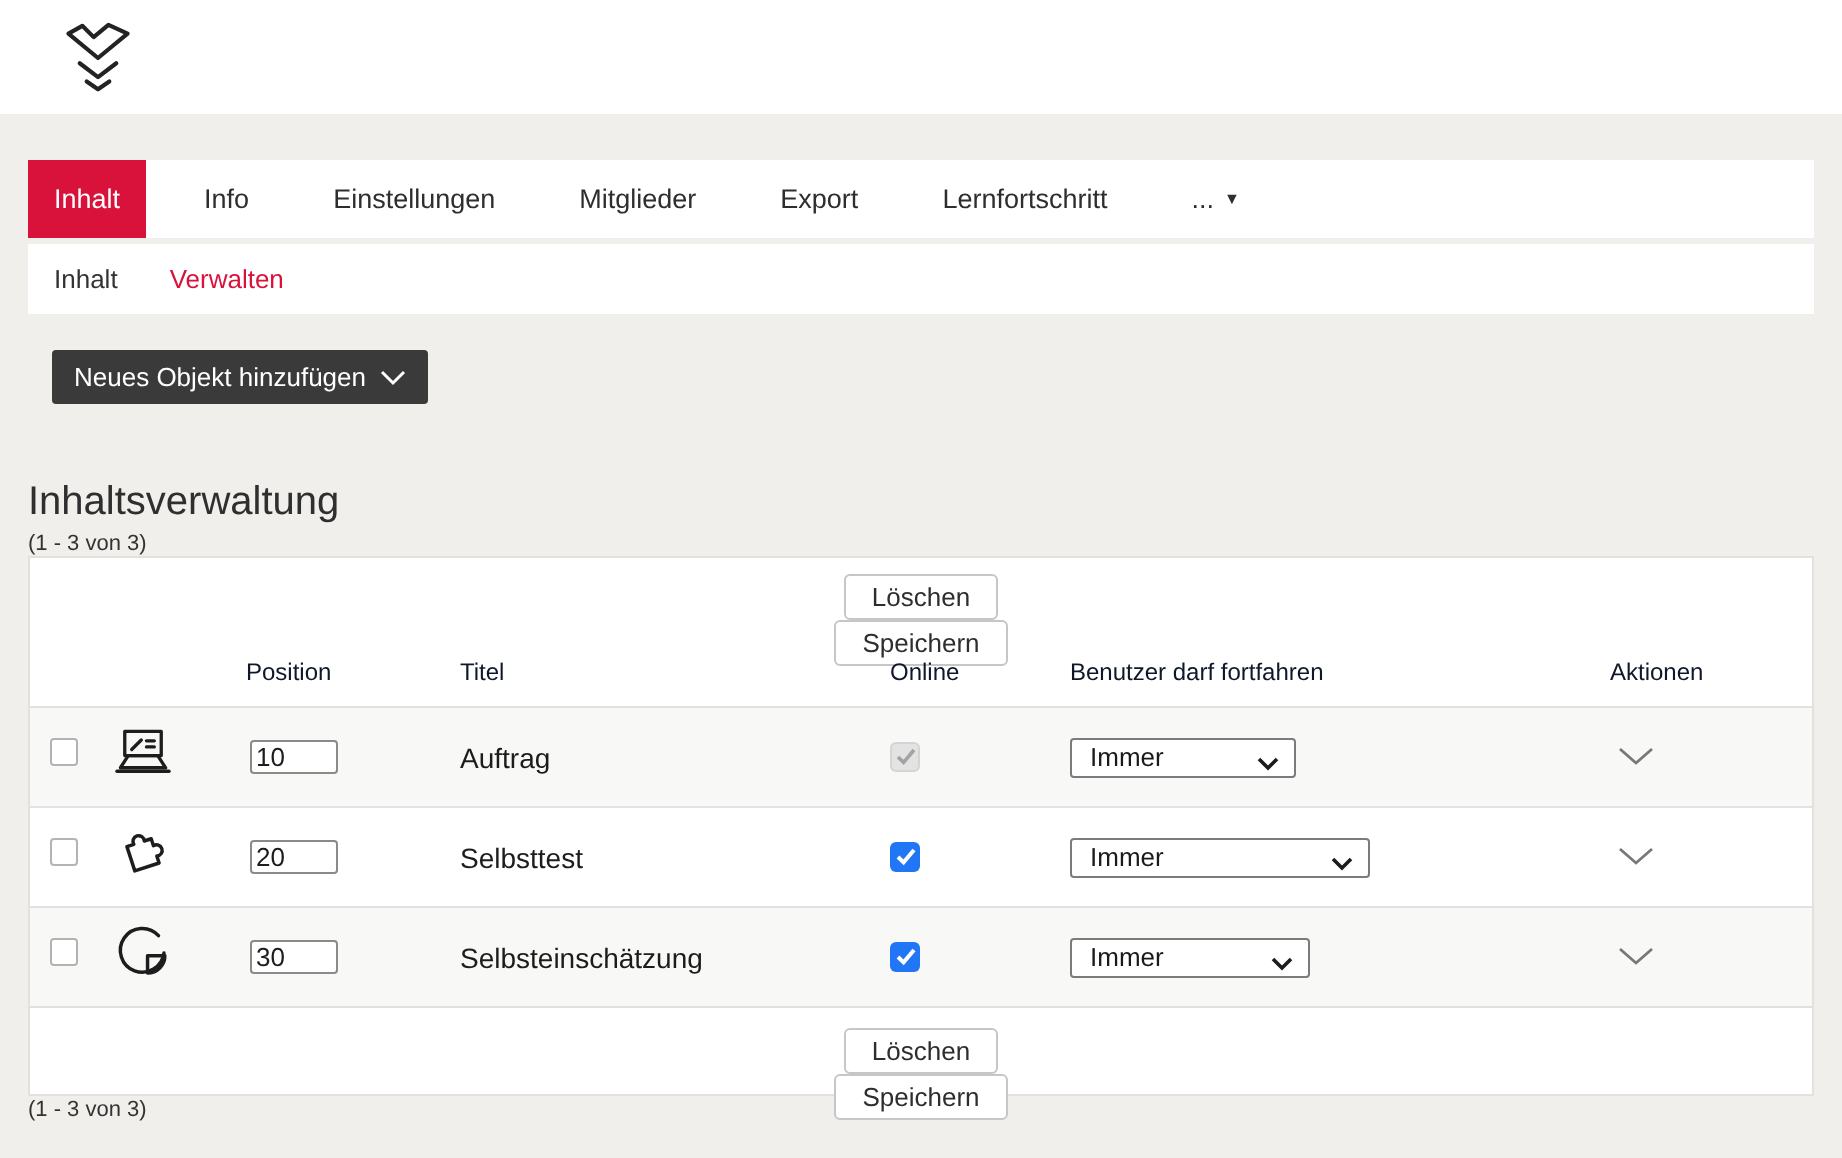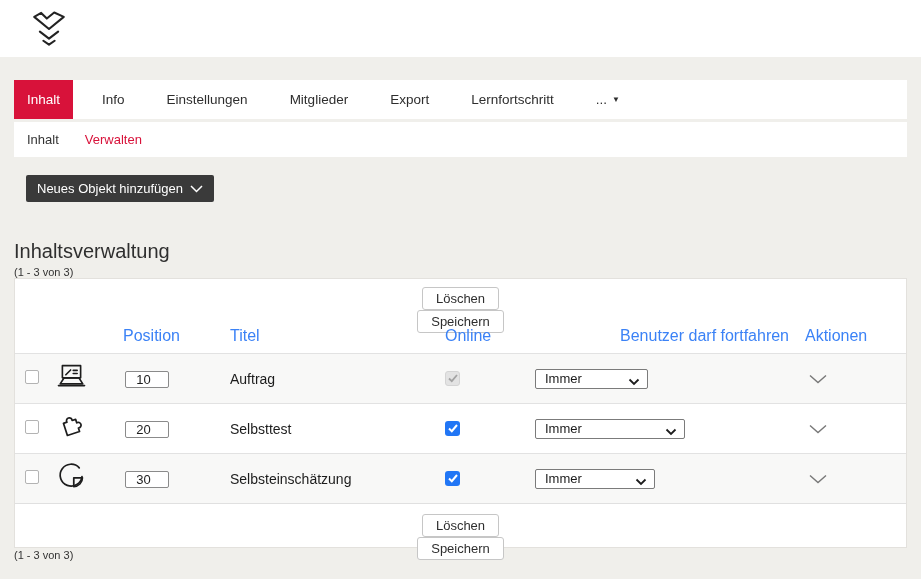--- a/index.html
+++ b/index.html
@@ -43,36 +43,36 @@
   
   #table-panel { position:absolute; left:14px; top:278px; width:893px; background:#fff;
     border:1px solid #e3e1dd; }
   .tb-toolbar { display:flex; justify-content:space-between; align-items:center; padding:8px 10px; height:40px;flex-direction:column; }
   .tb-toolbar.bottom { border-top:1px solid #e0e0e0; height:44px; padding:10px; }
   .btn { background:#fff; border:1px solid #c6c6c6; border-radius:3px; color:#2e2e2e;
     font-size:13px; font-family:inherit; padding:3px 13px; height:25px; cursor:pointer; }
 
   .t-grid { display:grid; grid-template-columns:26px 60px 100px 212px 92px 274px 1fr;
     align-items:center; padding:0 10px; }
-  .grid-head { height:34px; font-size:16px; color:#3b82f6; }
+  .grid-head { height:34px; font-size:12px; color:#0f172a; }
   .h-position { padding-left:12px; }
   .h-titel { padding-left:19px; }
   .h-online { padding-left:22px; }
-  .h-proceed { padding-left:20px;text-align:right; }
+  .h-proceed { padding-left:20px; }
   .h-actions { padding-left:16px; }
 
   .row { height:50px; border-top:1px solid #e2e2e2; }
   .row.alt { background:#f8f8f7; }
 
   .sel-cb { width:14px; height:14px; border:1.5px solid #b3b3b3; border-radius:2px; background:#fff;
     display:inline-block; cursor:pointer; }
   .type-icon { width:33px; height:31px; margin-left:4px; }
 
   .pos-input { width:44px; height:17px; margin-left:14px; border:1px solid #8a8a8a; border-radius:2px;
-    font-size:13px; font-family:inherit; text-align:center; padding-right:9px; color:#1d1d1d; background:#fff; }
+    font-size:13px; font-family:inherit; text-align:left; padding-right:9px; color:#1d1d1d; background:#fff; }
   .row-title { padding-left:19px; font-size:14px; color:#1c1c1c; }
 
   .online-cell { padding-left:22px; }
   .cb { width:15px; height:15px; border-radius:3px; display:flex; align-items:center; justify-content:center; }
   .cb.blue { background:var(--cb-blue,#2176f5); cursor:pointer; }
   .cb.disabled { background:#e3e3e3; border:1px solid #d4d4d4; }
 
   .proceed-cell { padding-left:20px; }
   .sel-wrap { position:relative; display:inline-block; }
   select { appearance:none; -webkit-appearance:none; height:20px; background:#fff;

